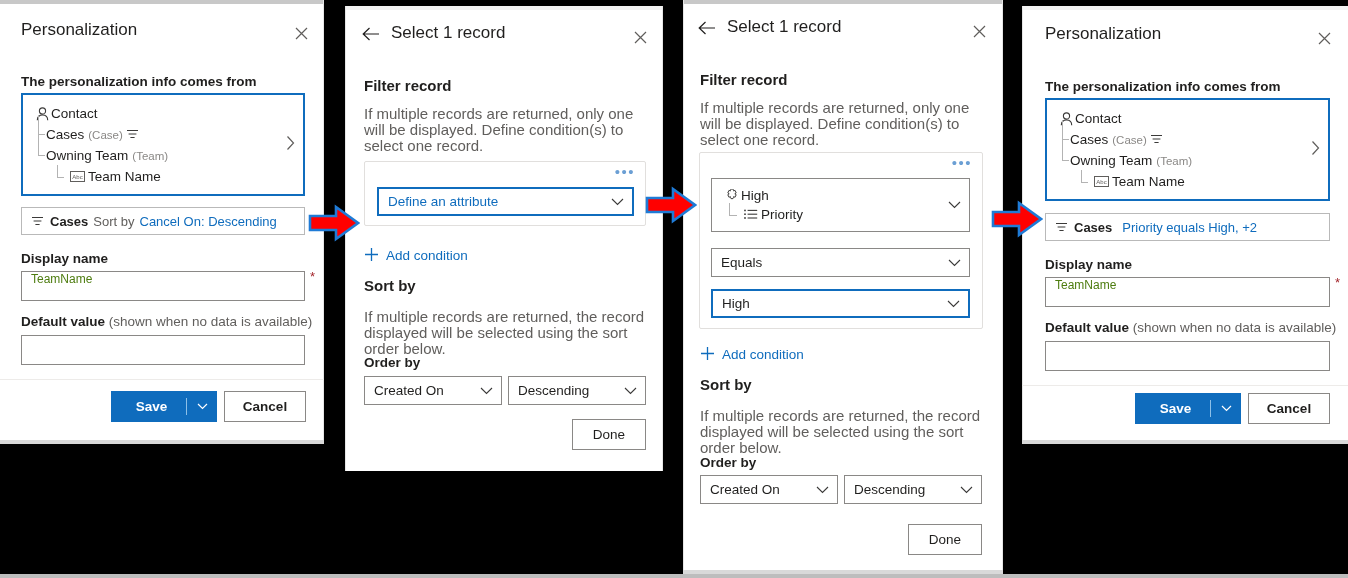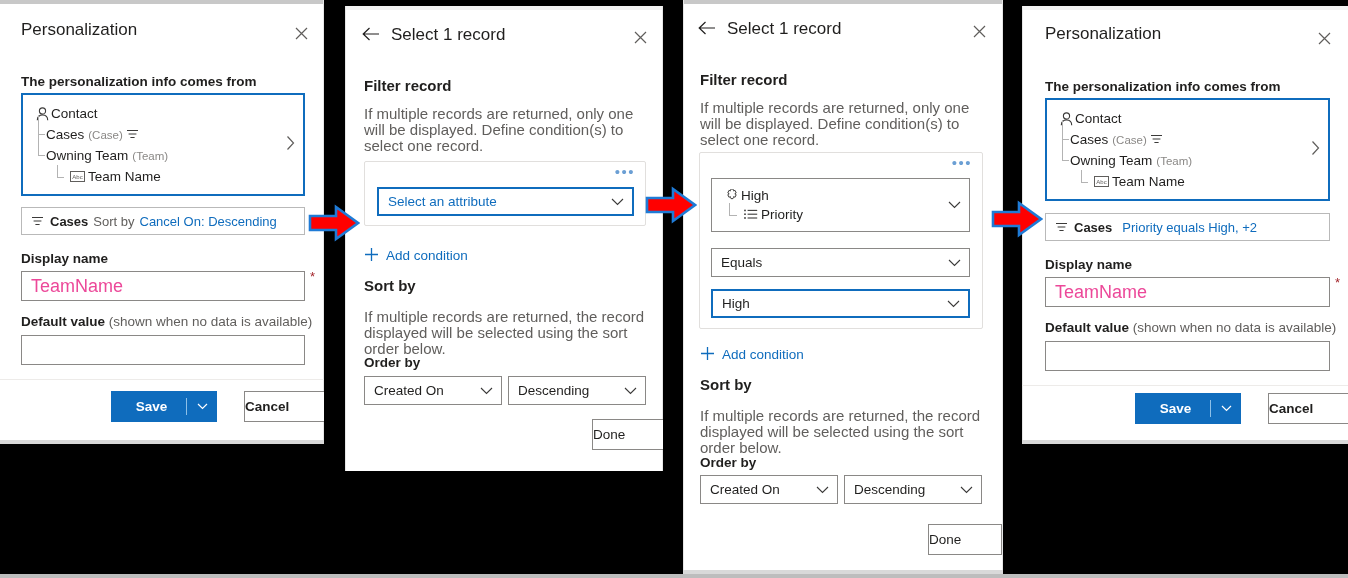--- a/index.html
+++ b/index.html
@@ -27,21 +27,21 @@
   .panel-botstrip {
     position:absolute; bottom:0; left:0; right:0; height:4px;
     background:#d9d9d9;
   }
   .panel-edge-l { position:absolute; top:0; bottom:0; left:0; width:1px; background:#e6e6e6; }
   .panel-edge-r { position:absolute; top:0; bottom:0; right:0; width:1px; background:#e6e6e6; }
 
   
   .p-head {
     position:absolute; left:0; right:0;
-    display:flex; align-items:flex-end;
+    display:flex; align-items:flex-start;
   }
   .p-title {
     font-size:17px; color:#201f1e; font-weight:400;
     white-space:nowrap;
   }
   .back-arrow {
     width:22px; height:22px; display:flex; align-items:center; justify-content:center;
     color:#201f1e; margin-right:9px; flex:0 0 auto;
   }
   .close-x {
@@ -102,41 +102,41 @@
     display:flex; align-items:center; padding-left:9px; gap:6px;
     font-size:13px;
   }
   .filterbar .fb-strong { font-weight:700; color:#201f1e; }
   .filterbar .fb-gray { color:#605e5c; font-weight:400; }
   .filterbar .fb-blue { color:#0f6cbd; font-weight:400; }
 
   
   .tinput {
     position:absolute; border:1px solid #8a8886; background:#fff;
-    display:flex; align-items:center; padding-left:9px;
-    font-size:18px; color:#ec4899;
+    display:flex; padding-left:9px;
+    font-size:12px; color:#4d7c0f;
   }
   .req-star {
     position:absolute; color:#a4262c; font-size:13px; line-height:1;
   }
 
   
   .footer-sep { position:absolute; left:0; right:0; height:1px; background:#edebe9; }
   .btn-primary {
     position:absolute; background:#0f6cbd; color:#fff;
     display:flex; align-items:center; font-size:13.5px; font-weight:700;
     cursor:pointer;
   }
   .btn-primary .bp-label { flex:1; text-align:center; padding-left:6px; }
   .btn-primary .bp-div { width:1px; height:17px; background:#8dc0e8; }
   .btn-primary .bp-chev { width:30px; display:flex; align-items:center; justify-content:center; }
   .btn-std {
     position:absolute; background:#fff; border:1px solid #8a8886; color:#201f1e;
-    display:flex; align-items:center; 
-    font-size:13.5px; font-weight:600; cursor:pointer;margin-left:20px;
+    display:flex; align-items:center; justify-content:center;
+    font-size:13.5px; font-weight:600; cursor:pointer;
   }
 
   
   .cond-card {
     position:absolute; border:1px solid #e1dfdd; background:#fff; border-radius:2px;
   }
   .cond-dots {
     position:absolute; right:10px; top:4px;
     font-size:15px; color:#6b9fd4; letter-spacing:1.5px; line-height:12px;
   }
@@ -288,21 +288,21 @@
         <path d="M1 1 L12 12 M12 1 L1 12" stroke="#605e5c" stroke-width="1.2" fill="none"></path>
       </svg>
     </div>
 
     <div class="sec-title" style="left:19px; top:71px;">Filter record</div>
     <div class="helptext" style="left:19px; top:100px; width:282px;">If multiple records are returned, only one will be displayed. Define condition(s) to select one record.</div>
 
     <div class="cond-card" style="left:19px; top:155px; width:282px; height:65px;">
       <span class="cond-dots">•••</span>
       <div class="dd bluetext" style="left:12px; top:25px; width:257px; height:29px;">
-        <span>Select an attribute</span>
+        <span>Define an attribute</span>
         <span class="dd-chev">
           <svg width="13" height="8" viewBox="0 0 13 8" aria-hidden="true">
             <path d="M1 1 L6.5 6.5 L12 1" stroke="#3b3a39" stroke-width="1.1" fill="none"></path>
           </svg>
         </span>
       </div>
     </div>
 
     <div class="addcond" style="left:19px; top:241px;">
       <span class="plus">

